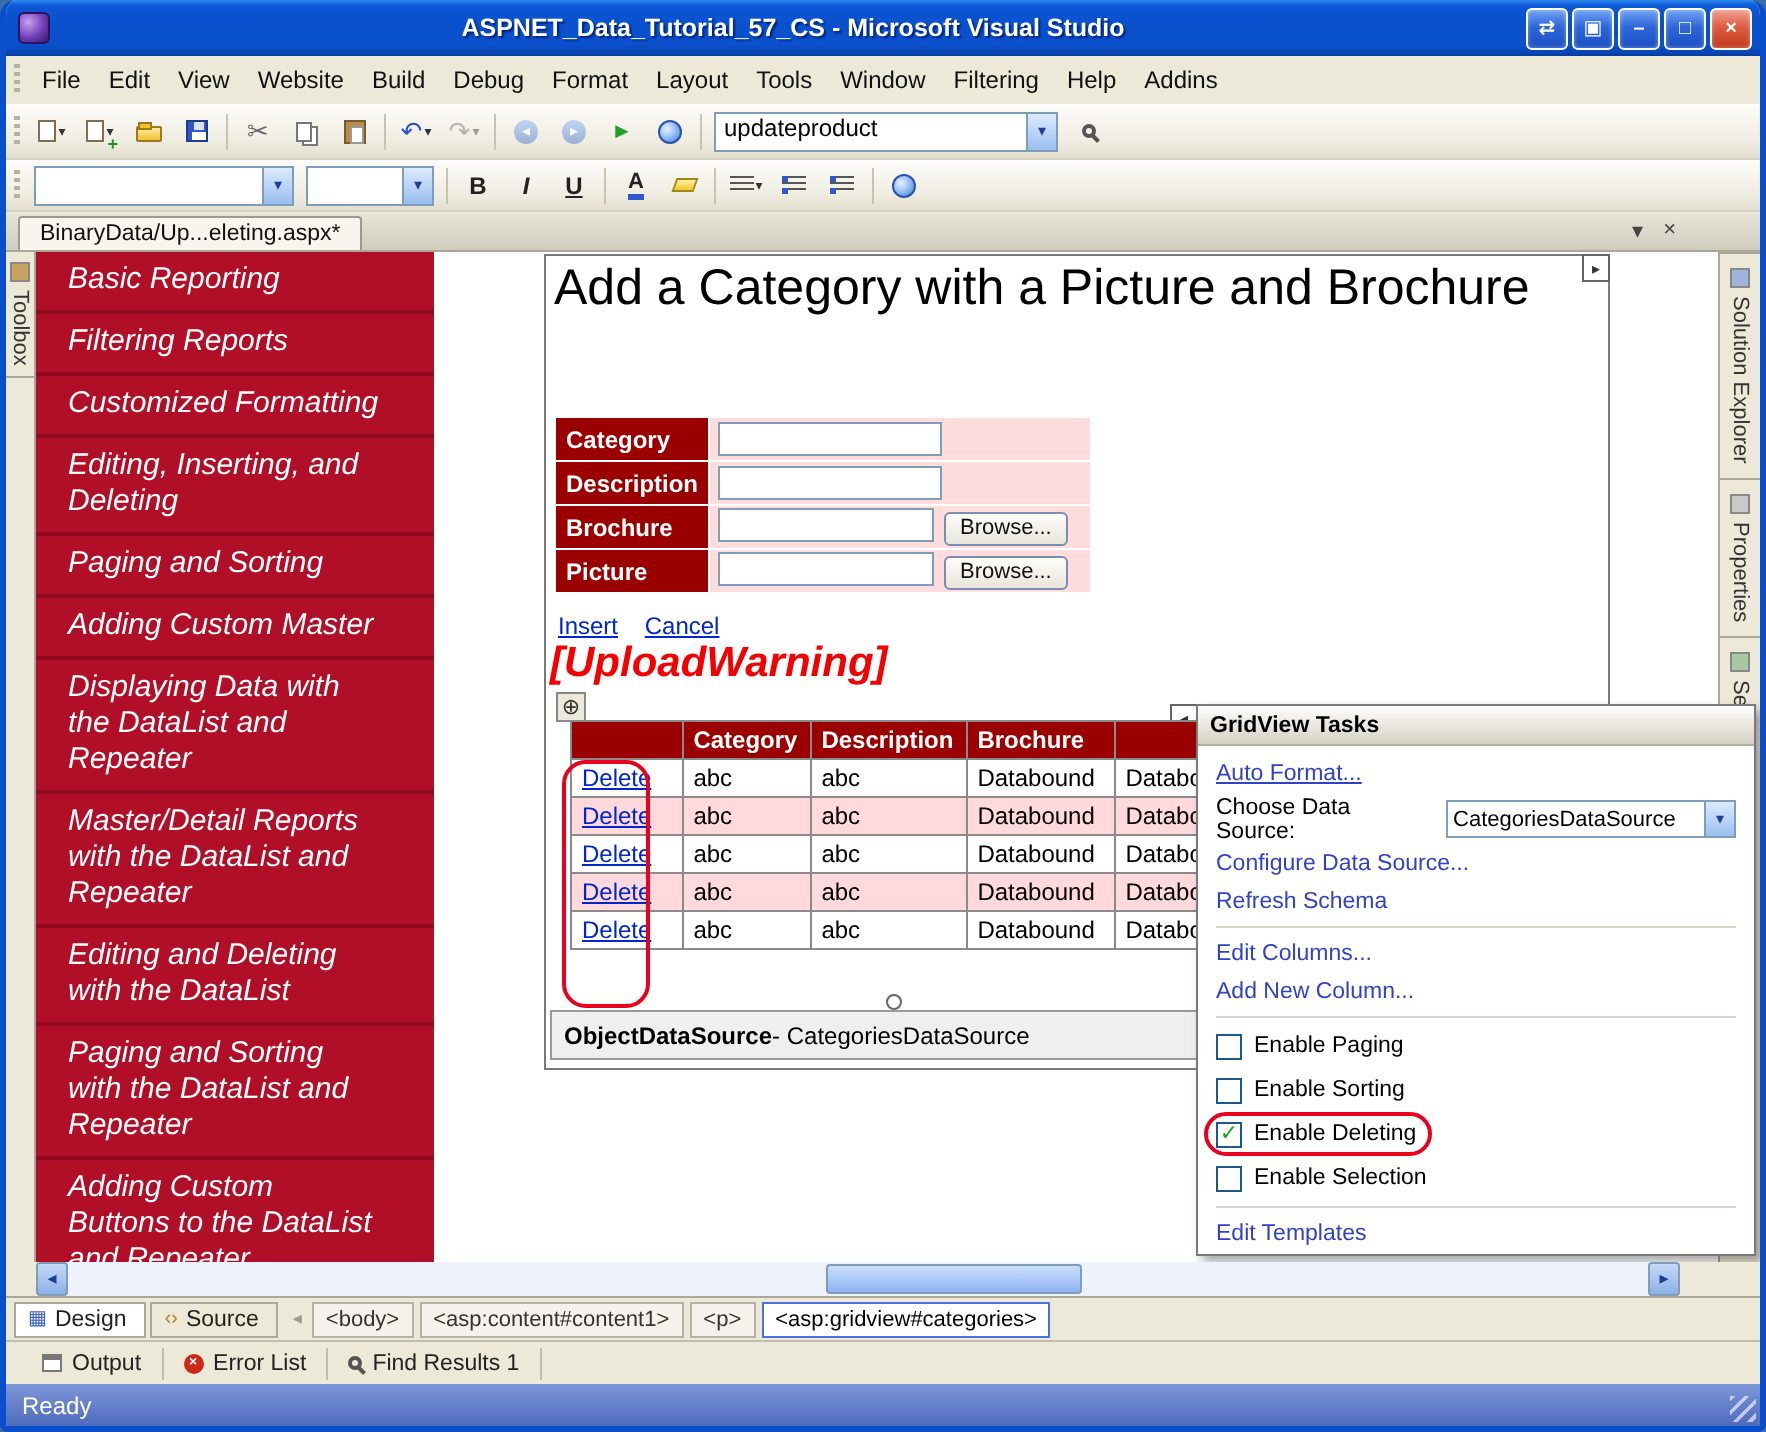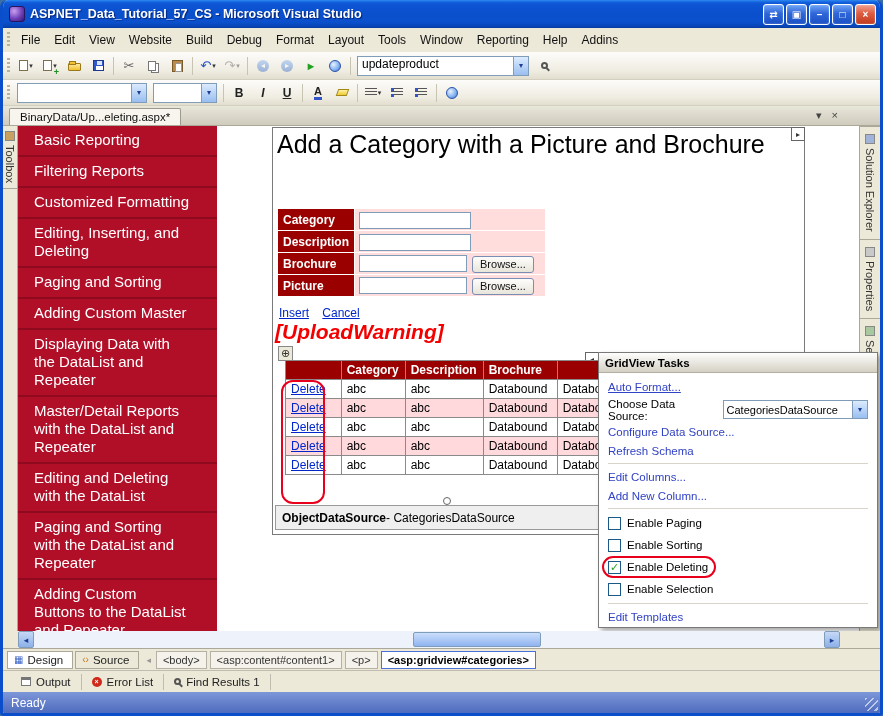--- a/index.html
+++ b/index.html
@@ -6,21 +6,21 @@
   *{box-sizing:border-box;}
   .vs{width:883px;height:716px;display:flex;flex-direction:column;background:#ECE9D8;
       border-left:3px solid #0A4ECB;border-right:3px solid #0A4ECB;border-bottom:3px solid #0A4ECB;
       border-radius:8px 8px 4px 4px;overflow:hidden;position:relative;}
   
   .titlebar{height:28px;flex:0 0 28px;display:flex;align-items:center;padding:0 4px 0 6px;
       background:linear-gradient(180deg,#2E8AEF 0%,#1361DE 8%,#0D55D4 16%,#0A4FCB 55%,#0B51CE 78%,#0846B8 93%,#073C9E 100%);}
   .app-ico{width:16px;height:16px;border-radius:3px;margin-right:5px;
       background:radial-gradient(circle at 30% 30%,#C8A0F0,#7040B8 55%,#30186E);border:1px solid #2A1460;}
   .title-txt{color:#fff;font-weight:bold;font-size:12.5px;text-shadow:1px 1px 1px #00227A;flex:1;
-      white-space:nowrap;overflow:hidden;}
+      white-space:nowrap;overflow:hidden;text-align:center;}
   .tb-btns{display:flex;gap:2px;}
   .wbtn{width:21px;height:21px;border-radius:3px;display:flex;align-items:center;justify-content:center;
       color:#fff;font-size:10px;font-weight:bold;border:1px solid #fff;
       background:linear-gradient(180deg,#6FA3F5,#2E66D8 45%,#1B50C4);box-shadow:inset 0 0 2px #fff6;}
   .wbtn.close{background:linear-gradient(180deg,#F0A090,#DD5C40 45%,#C03A1E);}
   
   .menubar{height:24px;flex:0 0 24px;display:flex;align-items:center;background:#ECE9D8;padding-left:2px;}
   .grip{width:3px;height:16px;margin:0 4px 0 2px;background:repeating-linear-gradient(180deg,#B6B2A0 0 2px,transparent 2px 4px);}
   .menu-item{font-size:12px;padding:3px 7px;color:#111;cursor:default;}
   
@@ -67,21 +67,21 @@
   .strip-btns{position:absolute;right:42px;top:3px;display:flex;gap:10px;color:#444;font-size:11px;}
   
   .main{flex:1;display:flex;position:relative;background:#fff;overflow:hidden;}
   .toolbox-strip{width:15px;flex:0 0 15px;background:#ECE9D8;border-right:1px solid #ACA899;display:flex;flex-direction:column;align-items:center;}
   .vtab{display:flex;flex-direction:column;align-items:center;gap:4px;padding:5px 0;border-bottom:1px solid #ACA899;width:100%;}
   .vtab .vlabel{writing-mode:vertical-rl;font-size:11px;color:#333;white-space:nowrap;}
   .vico{width:10px;height:10px;border:1px solid #888;}
   .right-strip{width:21px;flex:0 0 21px;background:#ECE9D8;border-left:1px solid #ACA899;display:flex;flex-direction:column;align-items:center;}
   .right-strip .vtab{border-bottom:none;border-top:1px solid #ACA899;padding:7px 0;}
   
-  .nav{width:199px;flex:0 0 199px;background:#8F0A1E;overflow:hidden;}
+  .nav{width:199px;flex:0 0 199px;background:#8F0A1E;overflow:hidden;font-style:italic;}
   .nav-item{background:#B10E28;border-bottom:2px solid #8F0A1E;color:#fff;font-size:15px;line-height:18px;
       padding:5px 26px 6px 16px;}
   
   .design{flex:1;position:relative;background:#fff;}
   .content-border{position:absolute;left:55px;top:1px;width:533px;height:408px;border:1px solid #7A7A7A;}
   .anchor-btn{position:absolute;width:14px;height:14px;border:1px solid #666;background:#fff;display:flex;
       align-items:center;justify-content:center;font-size:8px;color:#333;}
   .st-top{top:-1px;right:-1px;}
   .heading{position:absolute;top:2px;left:4px;right:8px;font-size:25px;font-weight:normal;line-height:1.18;color:#000;}
   .ftable{position:absolute;top:80px;left:4px;border-collapse:separate;border-spacing:1px;background:#fff;}
@@ -132,21 +132,21 @@
   .sbtn.l{left:0;} .sbtn.r{right:0;}
   .thumb{position:absolute;top:1px;bottom:1px;left:48%;width:128px;background:linear-gradient(#CBDEFB,#8FB4F0);
       border:1px solid #7F9DB9;border-radius:2px;}
   .viewtabs{height:22px;flex:0 0 22px;background:#ECE9D8;border-top:1px solid #ACA899;display:flex;align-items:center;padding-left:4px;}
   .vt{font-size:11.5px;padding:2px 9px 2px 6px;border:1px solid #ACA899;display:flex;align-items:center;gap:4px;
       margin-right:2px;background:#ECE9D8;color:#222;}
   .vt.active{background:#fff;}
   .vt-ico{font-size:10px;color:#3A62C8;line-height:10px;}
   .crumb-back{font-size:9px;color:#999;margin:0 5px;}
   .crumb{font-size:11px;padding:2px 6px;border:1px solid #B5B2A5;background:#F4F2EA;margin-right:3px;color:#333;white-space:nowrap;}
-  .crumb.active{border:1px solid #4A72D8;background:#fff;color:#000;font-weight:bold;}
+  .crumb.active{border:1px solid #4A72D8;background:#fff;color:#000;}
   .paneltabs{height:22px;flex:0 0 22px;background:#ECE9D8;border-top:1px solid #C0BDB0;display:flex;align-items:center;padding-left:8px;}
   .ptab{font-size:11.5px;display:flex;align-items:center;gap:5px;padding:2px 10px;border-right:1px solid #C0BDB0;color:#222;}
   .p-out{width:10px;height:9px;border:1px solid #777;background:#fff;border-top:3px solid #777;}
   .p-err{width:10px;height:10px;border-radius:50%;background:#D02818;color:#fff;font-size:7px;display:flex;align-items:center;justify-content:center;font-weight:bold;}
   
   .statusbar{height:21px;flex:0 0 21px;background:linear-gradient(#7D97D8,#4E6BBE);display:flex;align-items:center;
       color:#fff;font-size:12px;padding-left:8px;position:relative;}
   .sgrip{position:absolute;right:2px;bottom:2px;width:13px;height:13px;
       background:repeating-linear-gradient(135deg,#FFFFFF99 0 2px,transparent 2px 5px);}
 </style>
@@ -182,21 +182,21 @@
     <span class="menu-item">File</span>
     <span class="menu-item">Edit</span>
     <span class="menu-item">View</span>
     <span class="menu-item">Website</span>
     <span class="menu-item">Build</span>
     <span class="menu-item">Debug</span>
     <span class="menu-item">Format</span>
     <span class="menu-item">Layout</span>
     <span class="menu-item">Tools</span>
     <span class="menu-item">Window</span>
-    <span class="menu-item">Reporting</span>
+    <span class="menu-item">Filtering</span>
     <span class="menu-item">Help</span>
     <span class="menu-item">Addins</span>
   </div>
 
   <div class="toolbar tb1">
     <div class="grip"></div>
     <div class="tbtn">
         <span class="i-sheet"></span>
         <span class="dd">▾</span>
       </div>

